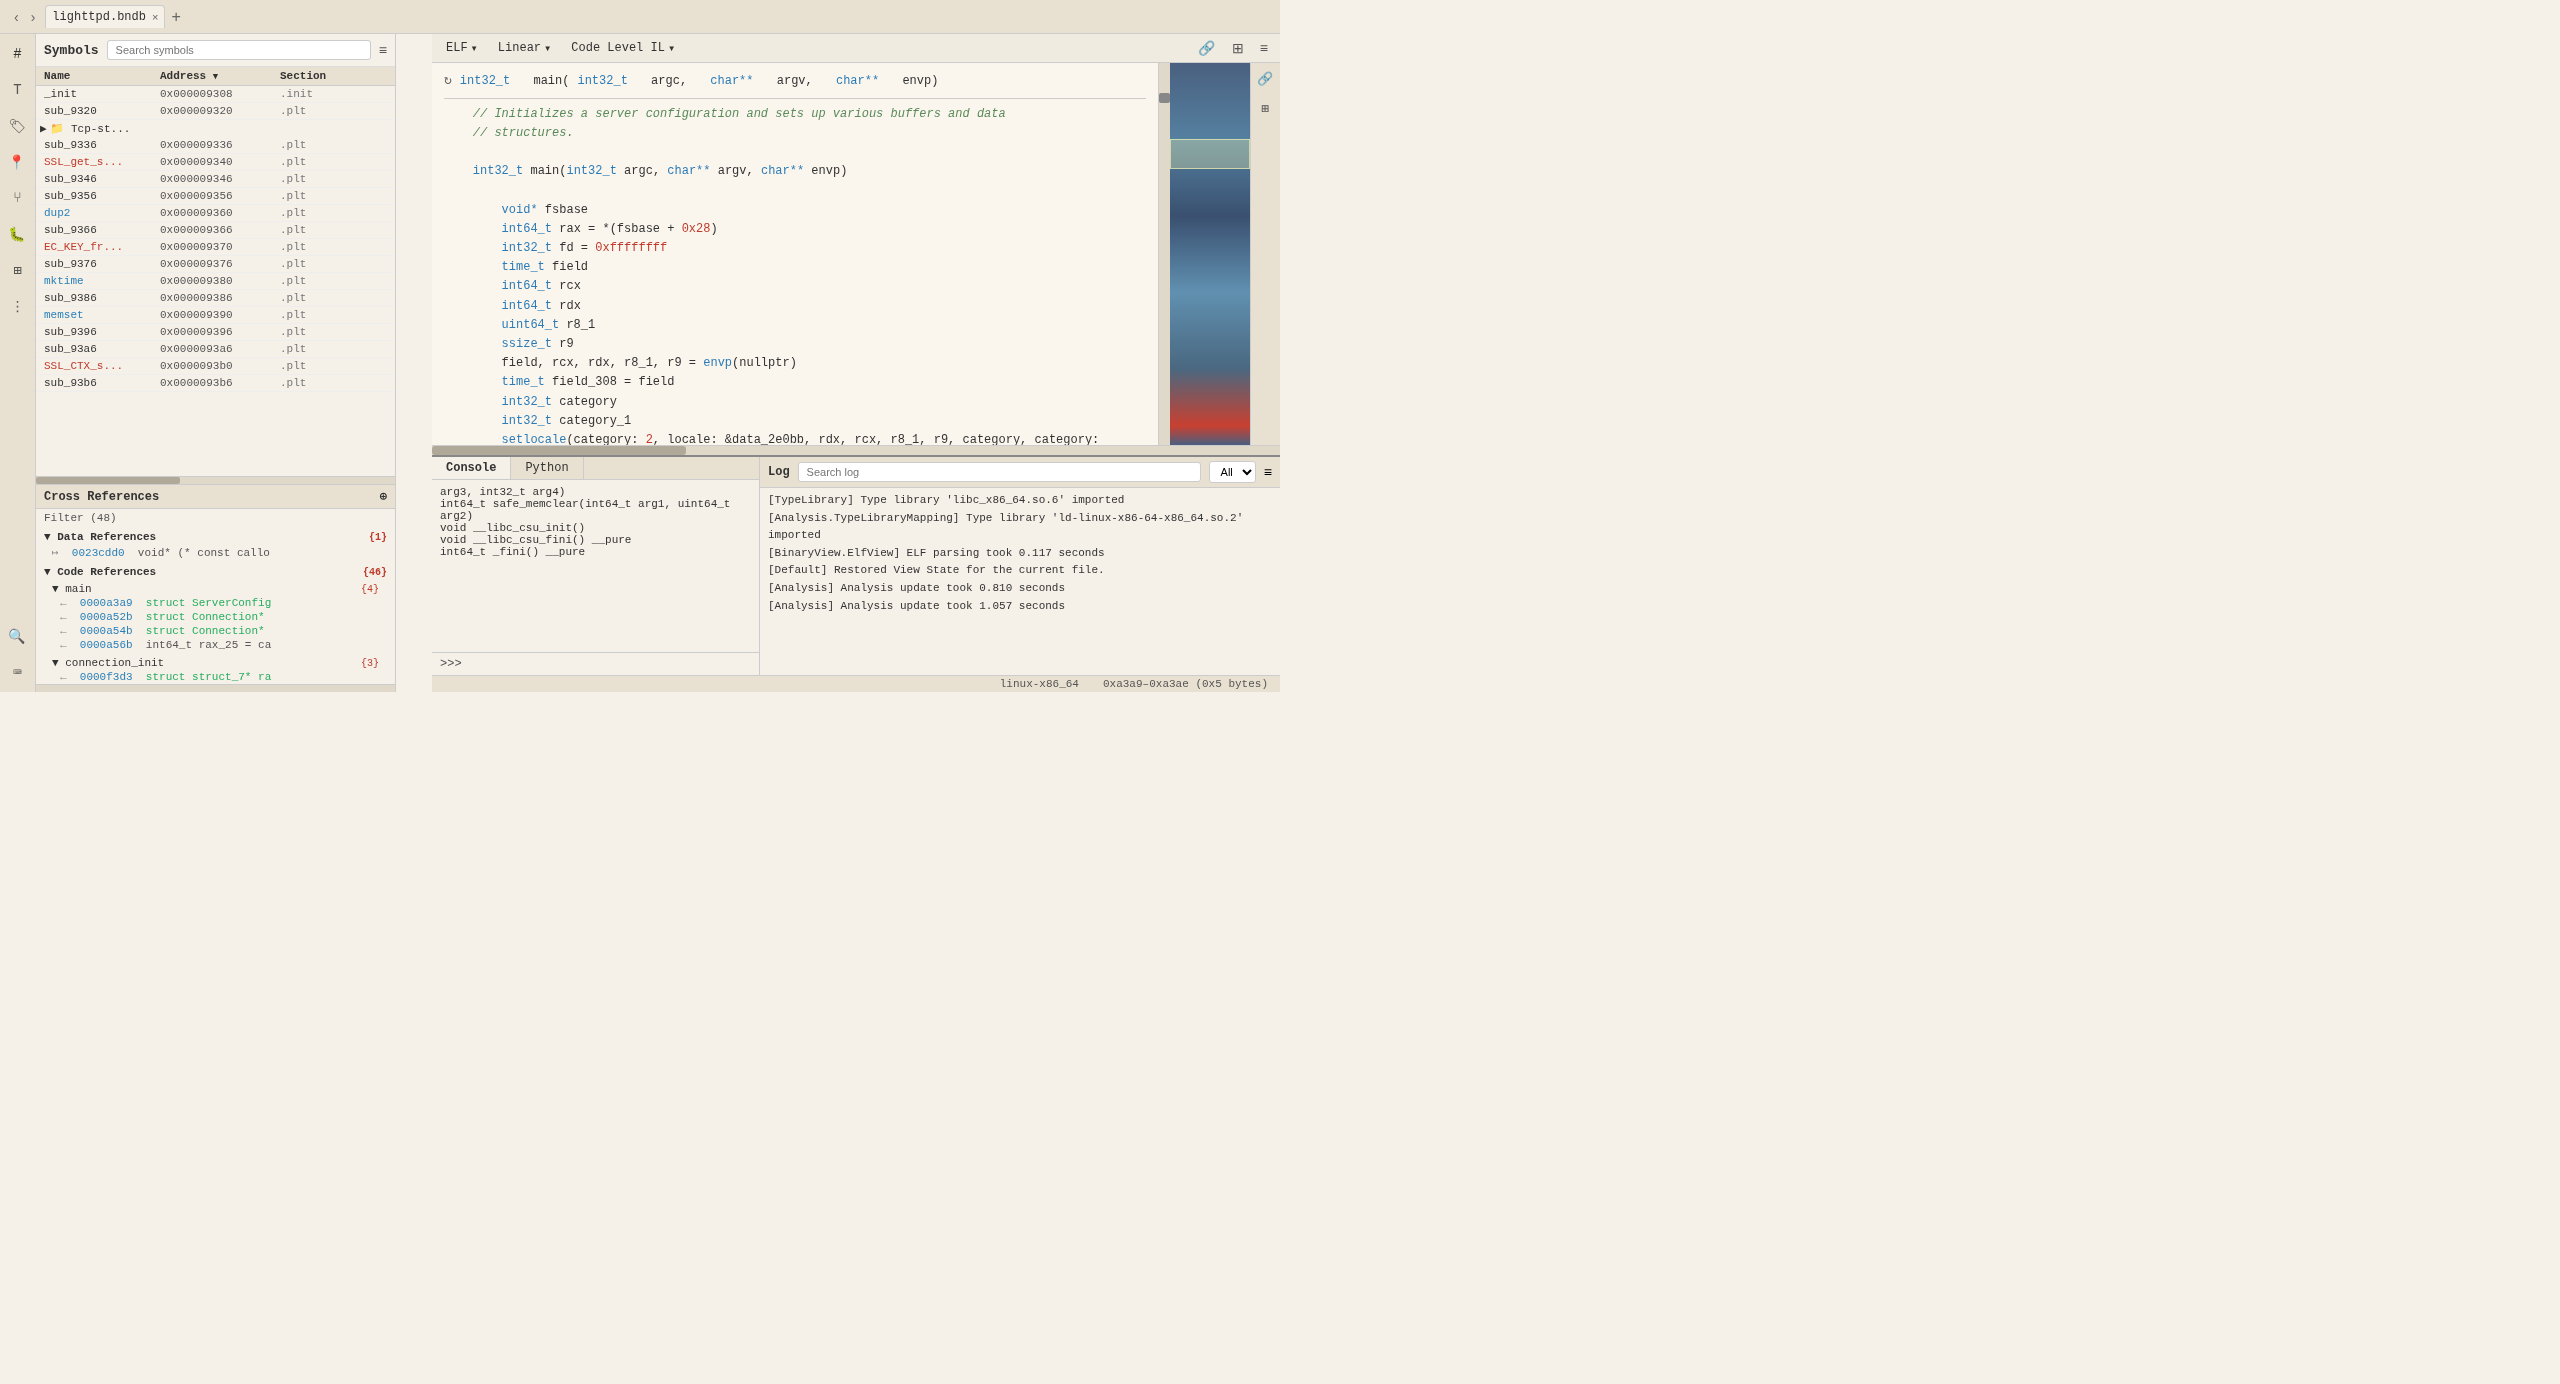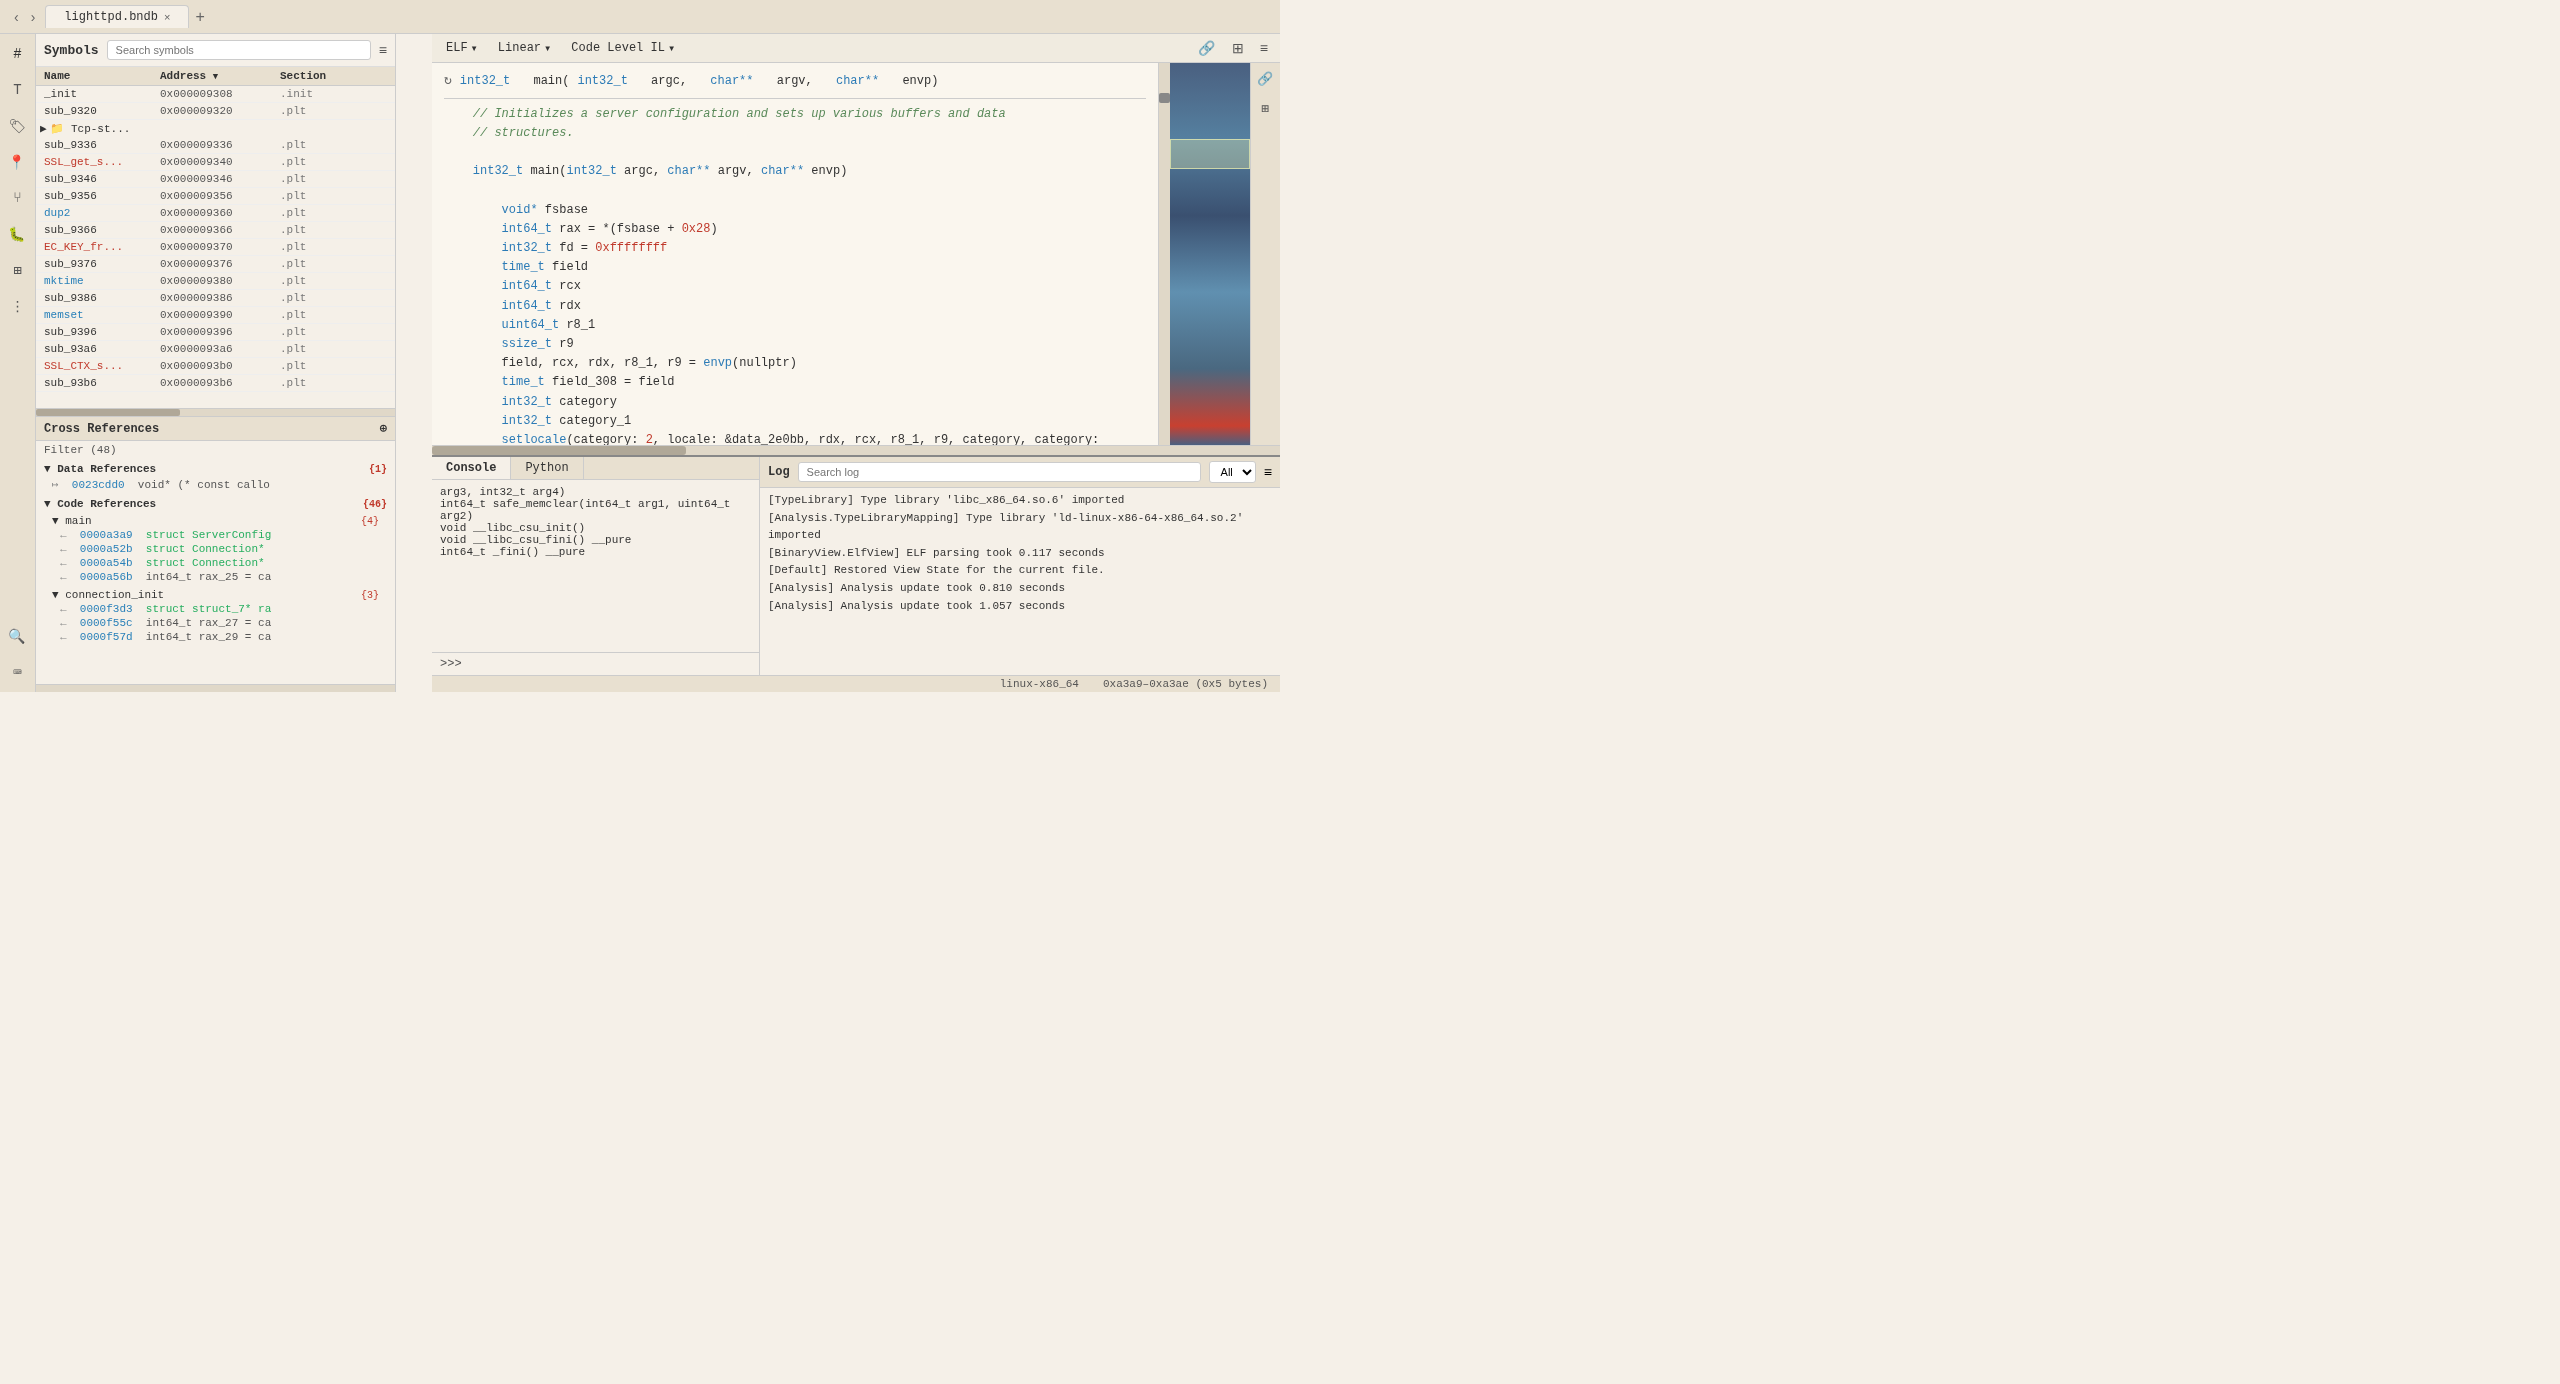--- a/index.html
+++ b/index.html
@@ -30,21 +30,21 @@
       color: #666;
       padding: 4px 6px;
     }
     .tab {
       display: flex;
       align-items: center;
       background: #f5f0e8;
       border: 1px solid #ccc;
       border-bottom: none;
       border-radius: 4px 4px 0 0;
-      padding: 4px 18px;
+      padding: 4px 6px;
       margin-left: 4px;
       font-size: 12px;
       cursor: pointer;
       gap: 6px;
     }
     .tab .close-btn {
       background: none;
       border: none;
       cursor: pointer;
       font-size: 11px;
@@ -166,21 +166,21 @@
       height: 8px;
       background: #e0d8c8;
       border-top: 1px solid #ccc;
       position: relative;
     }
 
     
     .cross-refs {
       border-top: 1px solid #ccc;
       font-size: 11px;
-      height: 268px;
+      height: 200px;
       overflow-y: auto;
     }
     .cross-refs-header {
       display: flex;
       align-items: center;
       justify-content: space-between;
       padding: 4px 8px;
       background: #e8e0d0;
       font-weight: bold;
       font-size: 12px;

